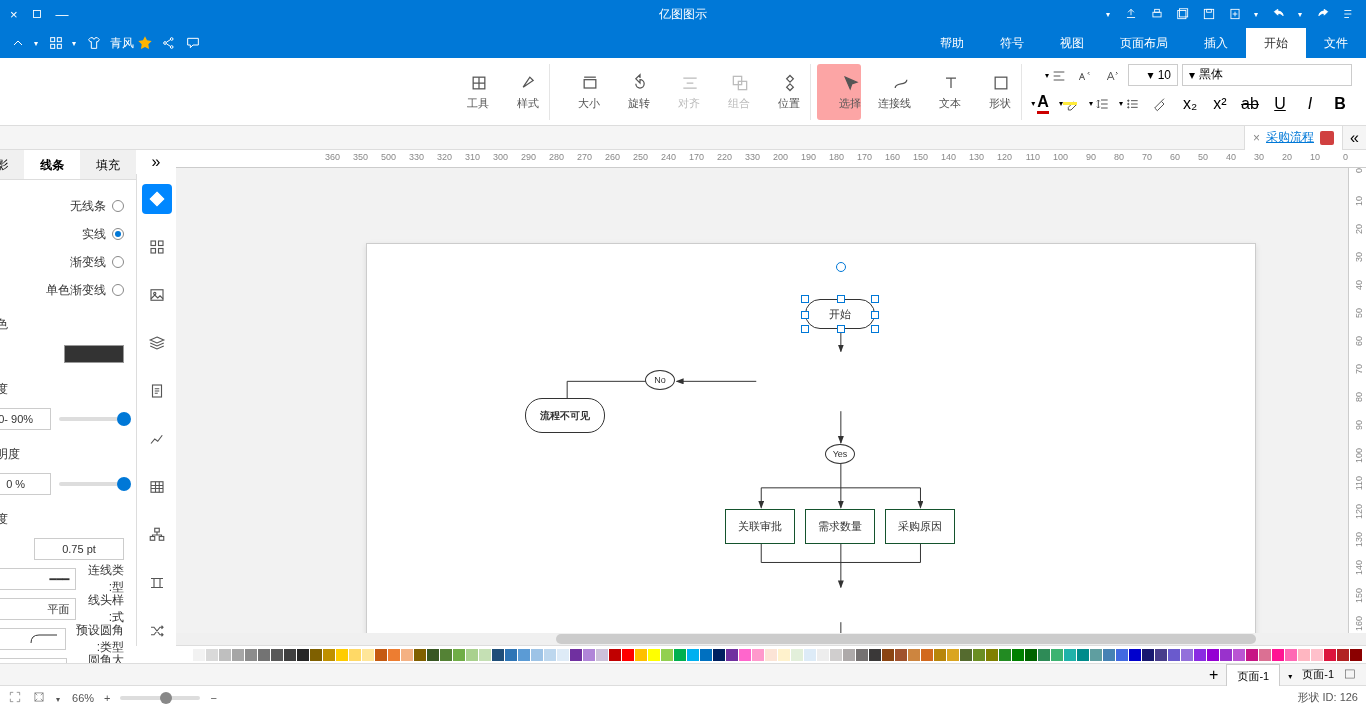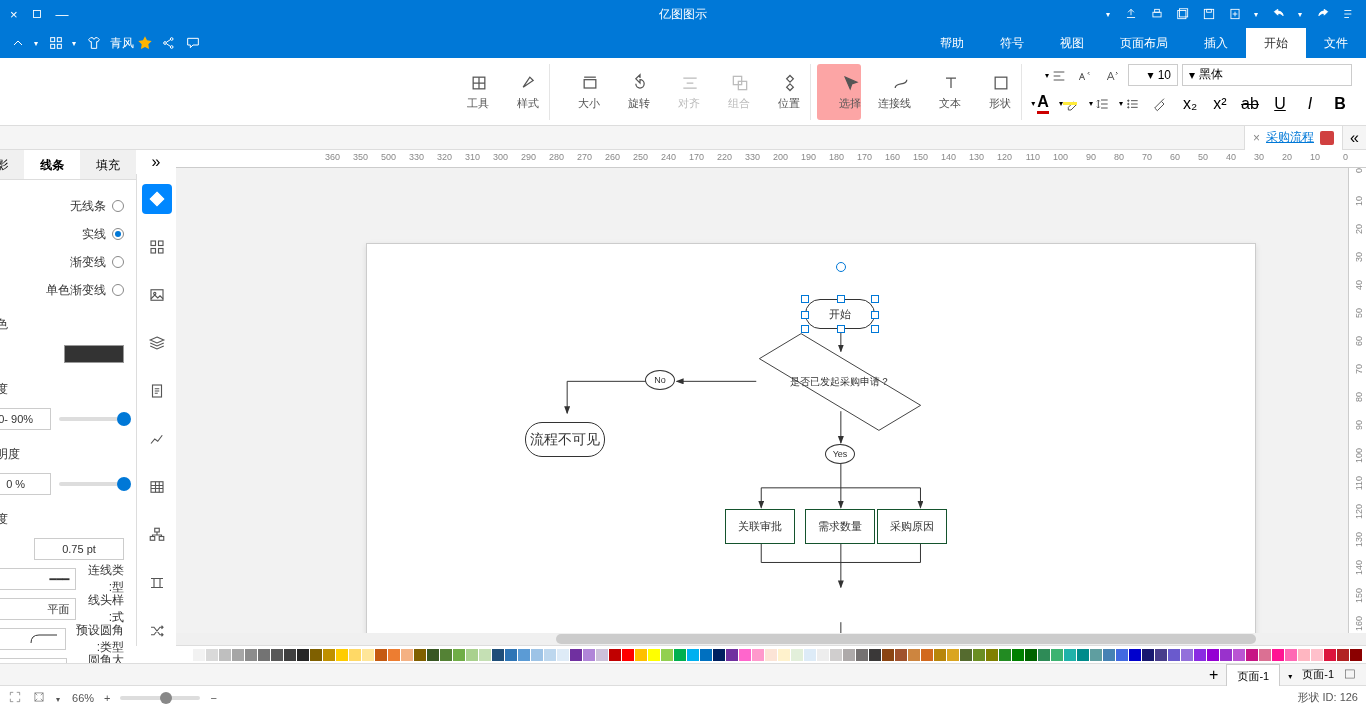--- a/index.html
+++ b/index.html
@@ -87,23 +87,23 @@
 .start { right:380px; top:55px; width:70px; height:30px; border-radius:15px; }
 .start.selected { border:1px solid #333; }
 .sel-handle { position:absolute; width:8px; height:8px; background:#fff; border:1px solid #0078d7; }
 .sel-circle { position:absolute; width:10px; height:10px; border:1px solid #0078d7; border-radius:50%; background:#fff; }
 .diamond-wrap { position:absolute; right:330px; top:108px; width:170px; height:60px; }
 .diamond { width:100%; height:100%; background:#fff; border:1px solid #333; transform:scaleY(0.6) rotate(45deg); transform-origin:center; }
 .diamond-txt { position:absolute; top:0; left:0; width:100%; height:100%; display:flex; align-items:center; justify-content:center; font-size:10px; }
 .yesno { position:absolute; width:30px; height:20px; border:1px solid #333; border-radius:50%; display:flex; align-items:center; justify-content:center; font-size:9px; background:#fff; }
 .yes { right:400px; top:200px; }
 .no { right:580px; top:126px; }
-.term { position:absolute; right:650px; top:178px; width:80px; height:35px; border:1px solid #333; border-radius:17px; display:flex; align-items:center; justify-content:center; background:#fff; font-size:14px; }
+.term { position:absolute; right:650px; top:154px; width:80px; height:35px; border:1px solid #333; border-radius:17px; display:flex; align-items:center; justify-content:center; background:#fff; font-size:10px;font-weight:bold; }
 .box { width:70px; height:35px; }
-.b1 { right:308px; top:265px; }
+.b1 { right:300px; top:265px; }
 .b2 { right:380px; top:265px; }
 .b3 { right:460px; top:265px; }
 .para-wrap { position:absolute; right:355px; top:345px; width:120px; height:35px; }
 .para { width:100%; height:100%; border:1px solid #333; transform:skewX(-20deg); background:#fff; }
 .para-txt { position:absolute; top:0; left:0; width:100%; height:100%; display:flex; align-items:center; justify-content:center; }
 .flowchart svg.lines { position:absolute; top:0; left:0; width:100%; height:100%; pointer-events:none; }
 
 
 .hscroll { height:12px; background:#f0f0f0; position:relative; }
 .hscroll-thumb { position:absolute; right:110px; top:1px; height:10px; width:700px; background:#ccc; border-radius:5px; }
@@ -489,26 +489,20 @@
             <span>开始</span>
             <span class="sel-circle" style="top:-38px;left:30px"></span>
             <span class="sel-handle" style="top:-5px;left:-5px"></span>
             <span class="sel-handle" style="top:-5px;left:31px"></span>
             <span class="sel-handle" style="top:-5px;right:-5px"></span>
             <span class="sel-handle" style="top:11px;left:-5px"></span>
             <span class="sel-handle" style="top:11px;right:-5px"></span>
             <span class="sel-handle" style="bottom:-5px;left:-5px"></span>
             <span class="sel-handle" style="bottom:-5px;left:31px"></span>
             <span class="sel-handle" style="bottom:-5px;right:-5px"></span>
-          </div>
-          <div class="diamond-wrap">
-            <div class="diamond"></div>
-            <div class="diamond-txt">
-                <span>是否已发起采购申请？</span>
-              </div>
           </div>
           <div class="yesno yes">
               <span>Yes</span>
             </div>
           <div class="yesno no">
               <span>No</span>
             </div>
           <div class="term">
               <span>流程不可见</span>
             </div>

